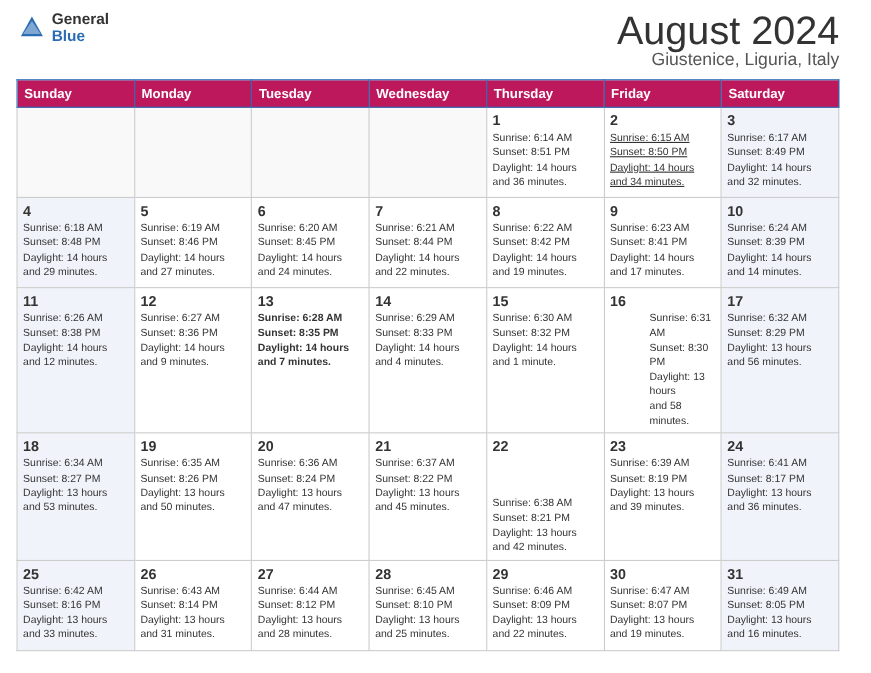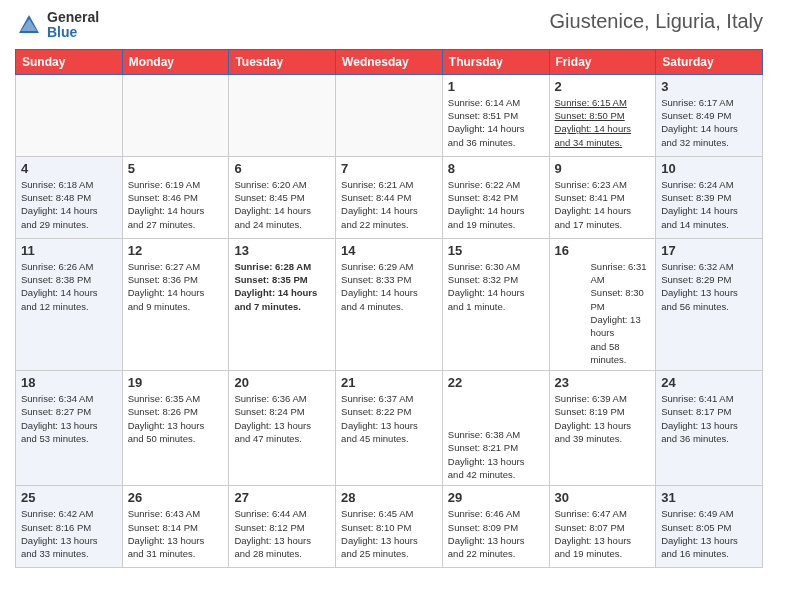--- a/index.html
+++ b/index.html
@@ -49,30 +49,30 @@
     .title-section {
       text-align: right;
     }
     .month-title {
       font-size: 36px;
       font-weight: normal;
       color: #333;
       line-height: 1;
     }
     .location {
-      font-size: 20px;
+      font-size: 16px;
       color: #555;
     }
     table {
       width: 100%;
       border-collapse: collapse;
       table-layout: fixed;
     }
     th {
-      background-color: #ef4444;
+      background-color: #be185d;
       color: white;
       text-align: left;
       padding: 5px 6px;
       font-size: 12px;
       font-weight: bold;
       border: 1px solid #2a6db5;
     }
     td {
       border: 1px solid #ccc;
       vertical-align: top;
@@ -108,20 +108,21 @@
       <svg class="logo-icon" viewBox="0 0 28 28">
         <polygon points="14,4 24,22 4,22" fill="#2a6db5"></polygon>
         <polygon points="14,8 22,20 6,20" fill="white" opacity="0.4"></polygon>
       </svg>
       <div class="logo-text">
         <span class="logo-general">General</span>
         <span class="logo-blue">Blue</span>
       </div>
     </div>
     <div class="title-section">
+      <div class="month-title">August 2024</div>
       <div class="location">Giustenice, Liguria, Italy</div>
     </div>
   </div>
 
   <table>
     <thead>
       <tr>
       <th>Sunday</th>
           <th>Monday</th>
           <th>Tuesday</th>

